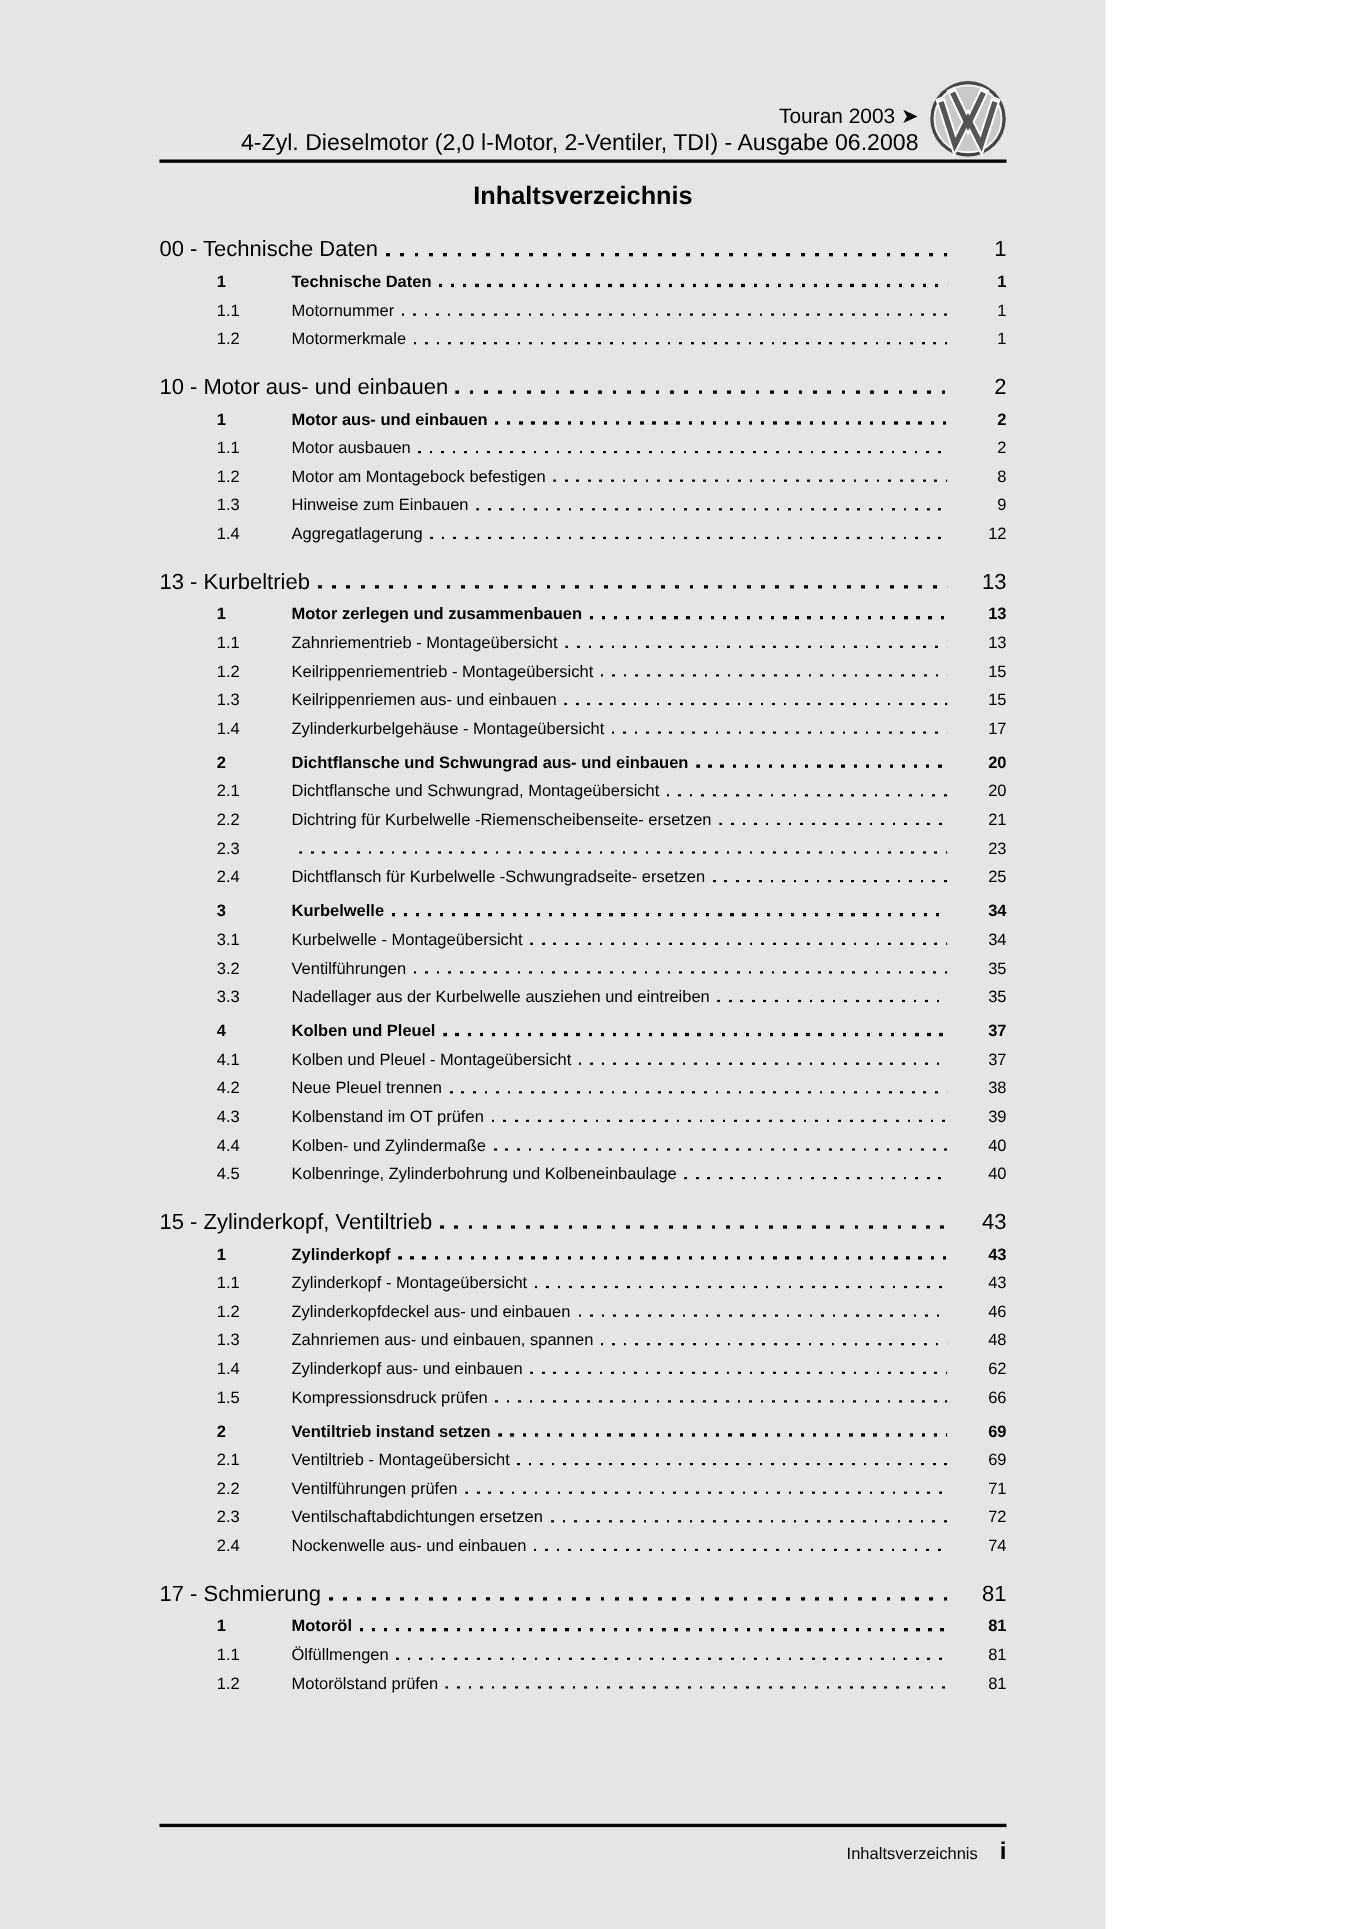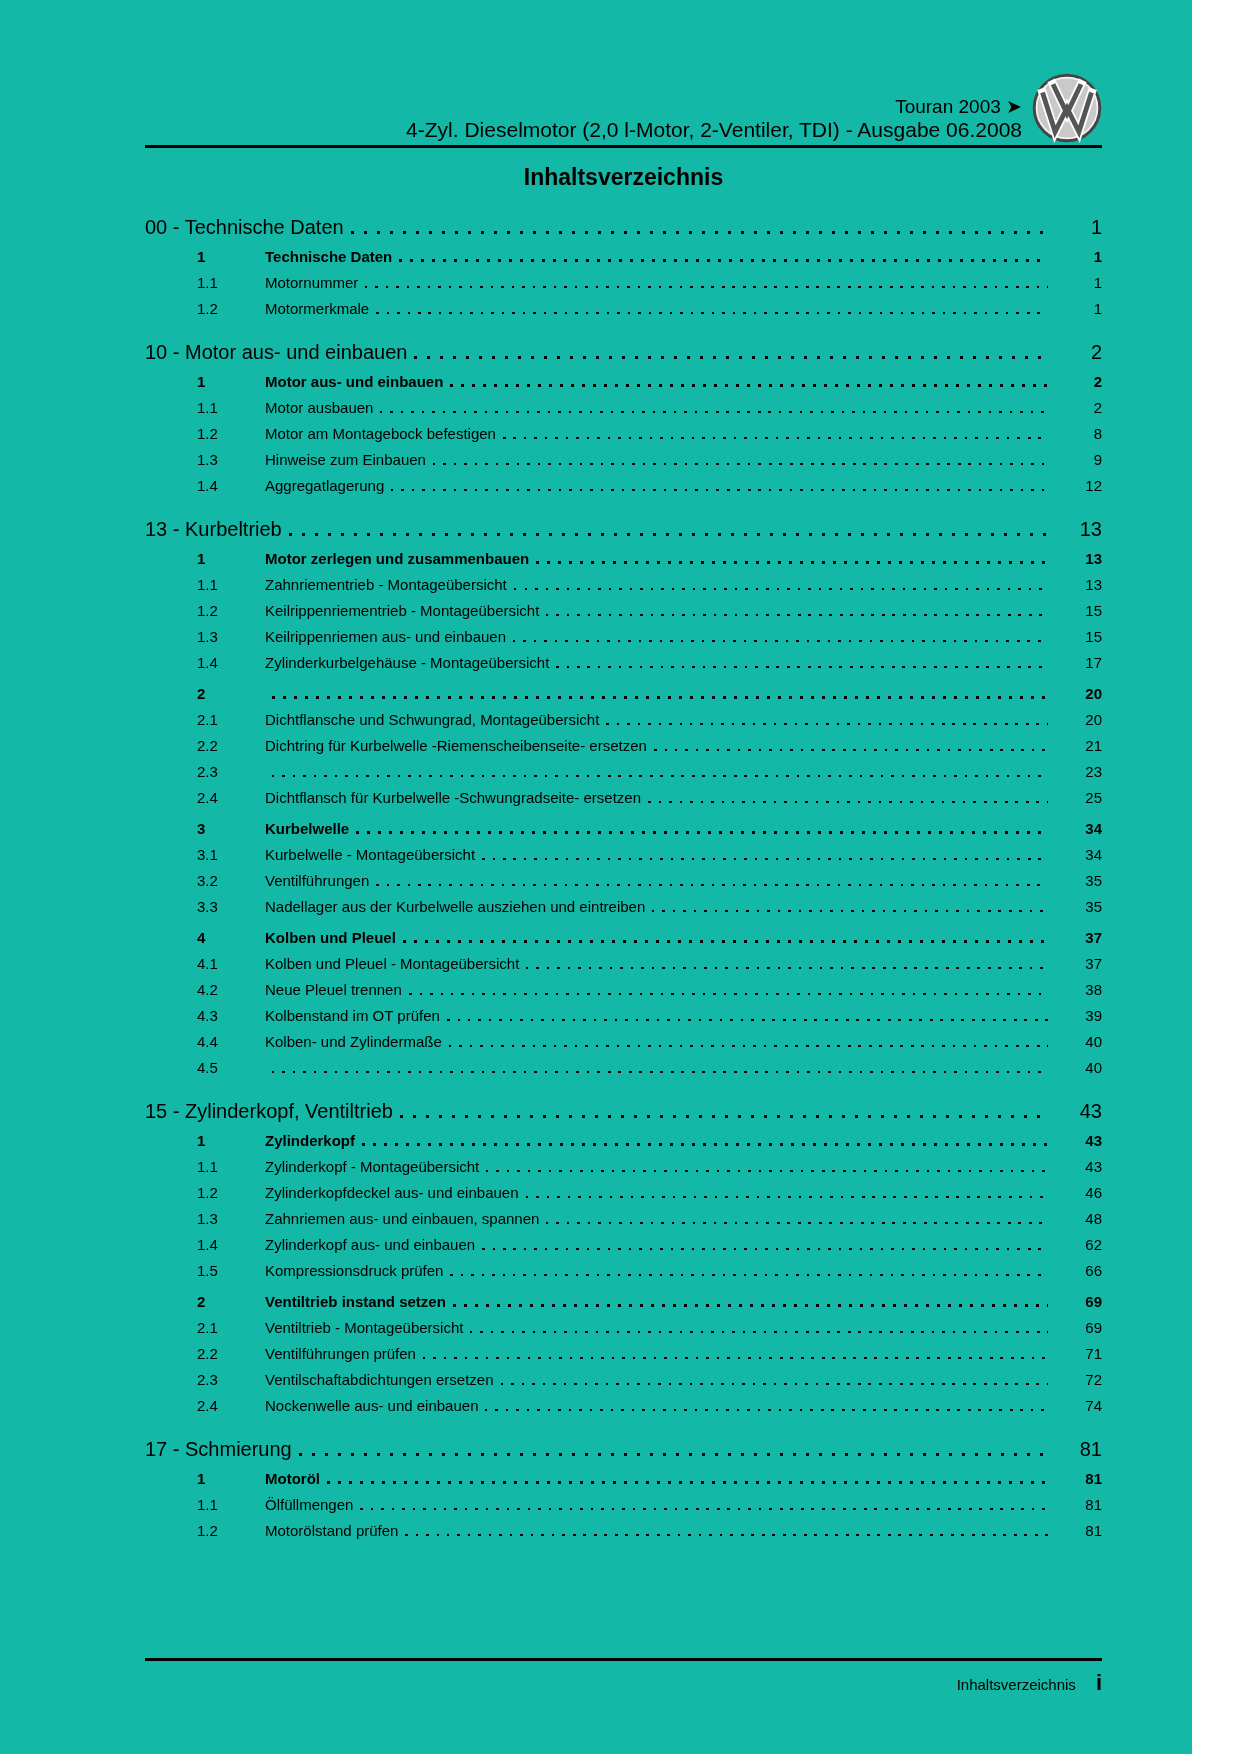--- a/index.html
+++ b/index.html
@@ -1,22 +1,22 @@
 <!DOCTYPE html>
 <html><head>
 <meta charset="utf-8">
 <style>
   html,body{margin:0;padding:0;background:#ffffff;}
   body{font-family:"Liberation Sans", sans-serif; color:#000;}
   .sheet{
     box-sizing:border-box;
-    width:1192px; height:1754px;
+    width:1005px; height:1754px;
     padding:73px 90px 58px 145px;
     display:flex; flex-direction:column;
-    background:#14b8a6;
+    background:#e5e5e5;
   }
   
   .hdr{display:flex; align-items:flex-end;}
   .hdr-text{flex:1 1 auto; text-align:right; padding-right:10px; padding-bottom:2px;}
   .hdr-line1{font-size:19px; line-height:23px;}
   .hdr-line2{font-size:21px; line-height:23px;}
   .vw-logo{flex:0 0 70px; width:70px; height:70px;}
   .hdr-rule{border:none; border-top:3px solid #000; margin:2px 0 0 0;}
   
   .doc-title{font-size:23px; font-weight:bold; text-align:center; margin:16px 0 6px 0;}
@@ -171,20 +171,21 @@
           <span class="pg">15</span>
         </div>
         <div class="row entry-row">
           <span class="num">1.4</span>
           <span class="title">Zylinderkurbelgehäuse - Montageübersicht</span>
           <span class="dots"></span>
           <span class="pg">17</span>
         </div>
         <div class="row entry-row bold">
           <span class="num">2</span>
+          <span class="title">Dichtflansche und Schwungrad aus- und einbauen</span>
           <span class="dots"></span>
           <span class="pg">20</span>
         </div>
         <div class="row entry-row">
           <span class="num">2.1</span>
           <span class="title">Dichtflansche und Schwungrad, Montageübersicht</span>
           <span class="dots"></span>
           <span class="pg">20</span>
         </div>
         <div class="row entry-row">
@@ -253,20 +254,21 @@
           <span class="pg">39</span>
         </div>
         <div class="row entry-row">
           <span class="num">4.4</span>
           <span class="title">Kolben- und Zylindermaße</span>
           <span class="dots"></span>
           <span class="pg">40</span>
         </div>
         <div class="row entry-row">
           <span class="num">4.5</span>
+          <span class="title">Kolbenringe, Zylinderbohrung und Kolbeneinbaulage</span>
           <span class="dots"></span>
           <span class="pg">40</span>
         </div>
       </section>
       <section class="toc-section">
         <div class="row section-row">
           <span class="sec-label">15 - Zylinderkopf, Ventiltrieb</span>
           <span class="dots sec-dots"></span>
           <span class="pg">43</span>
         </div>

